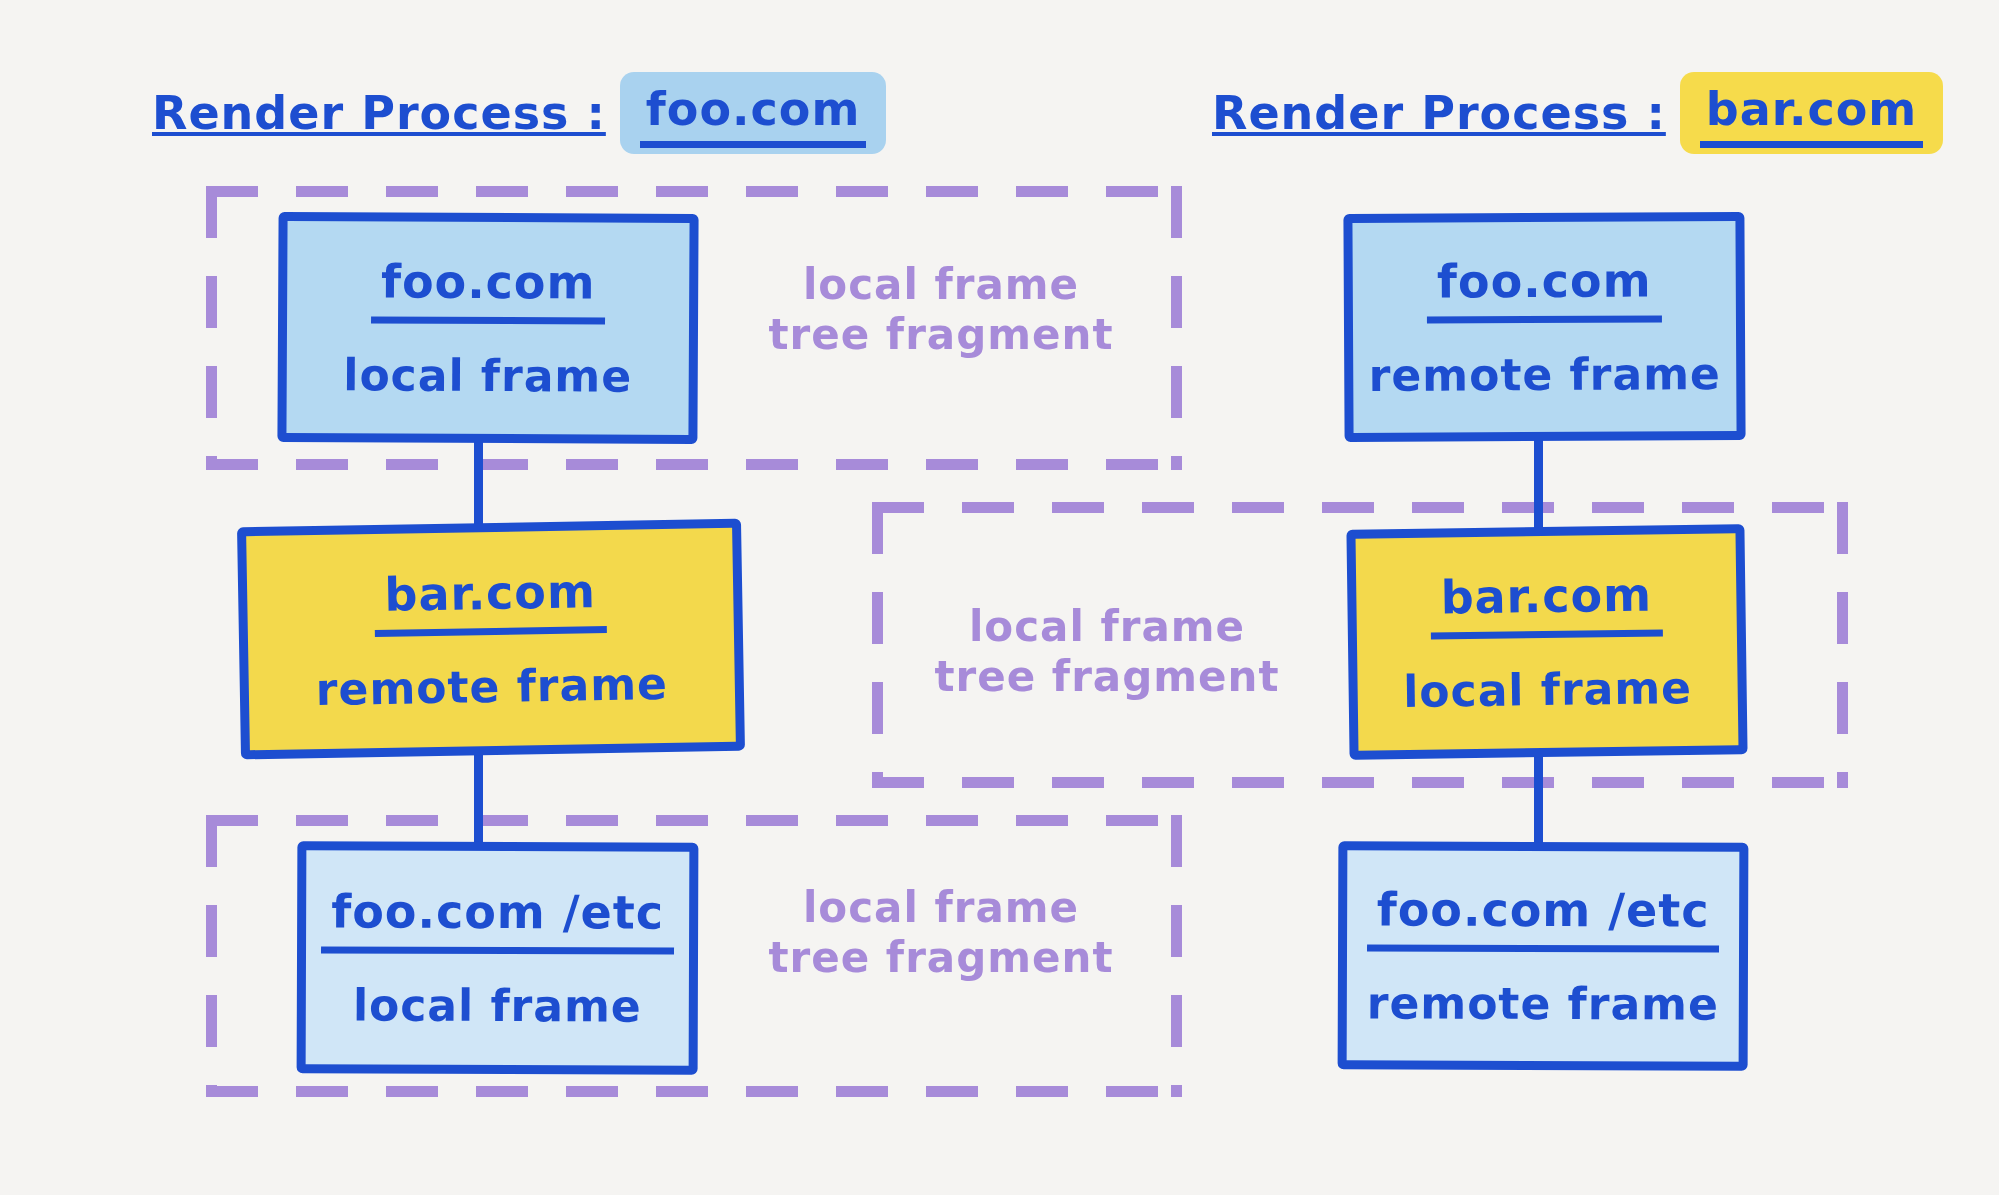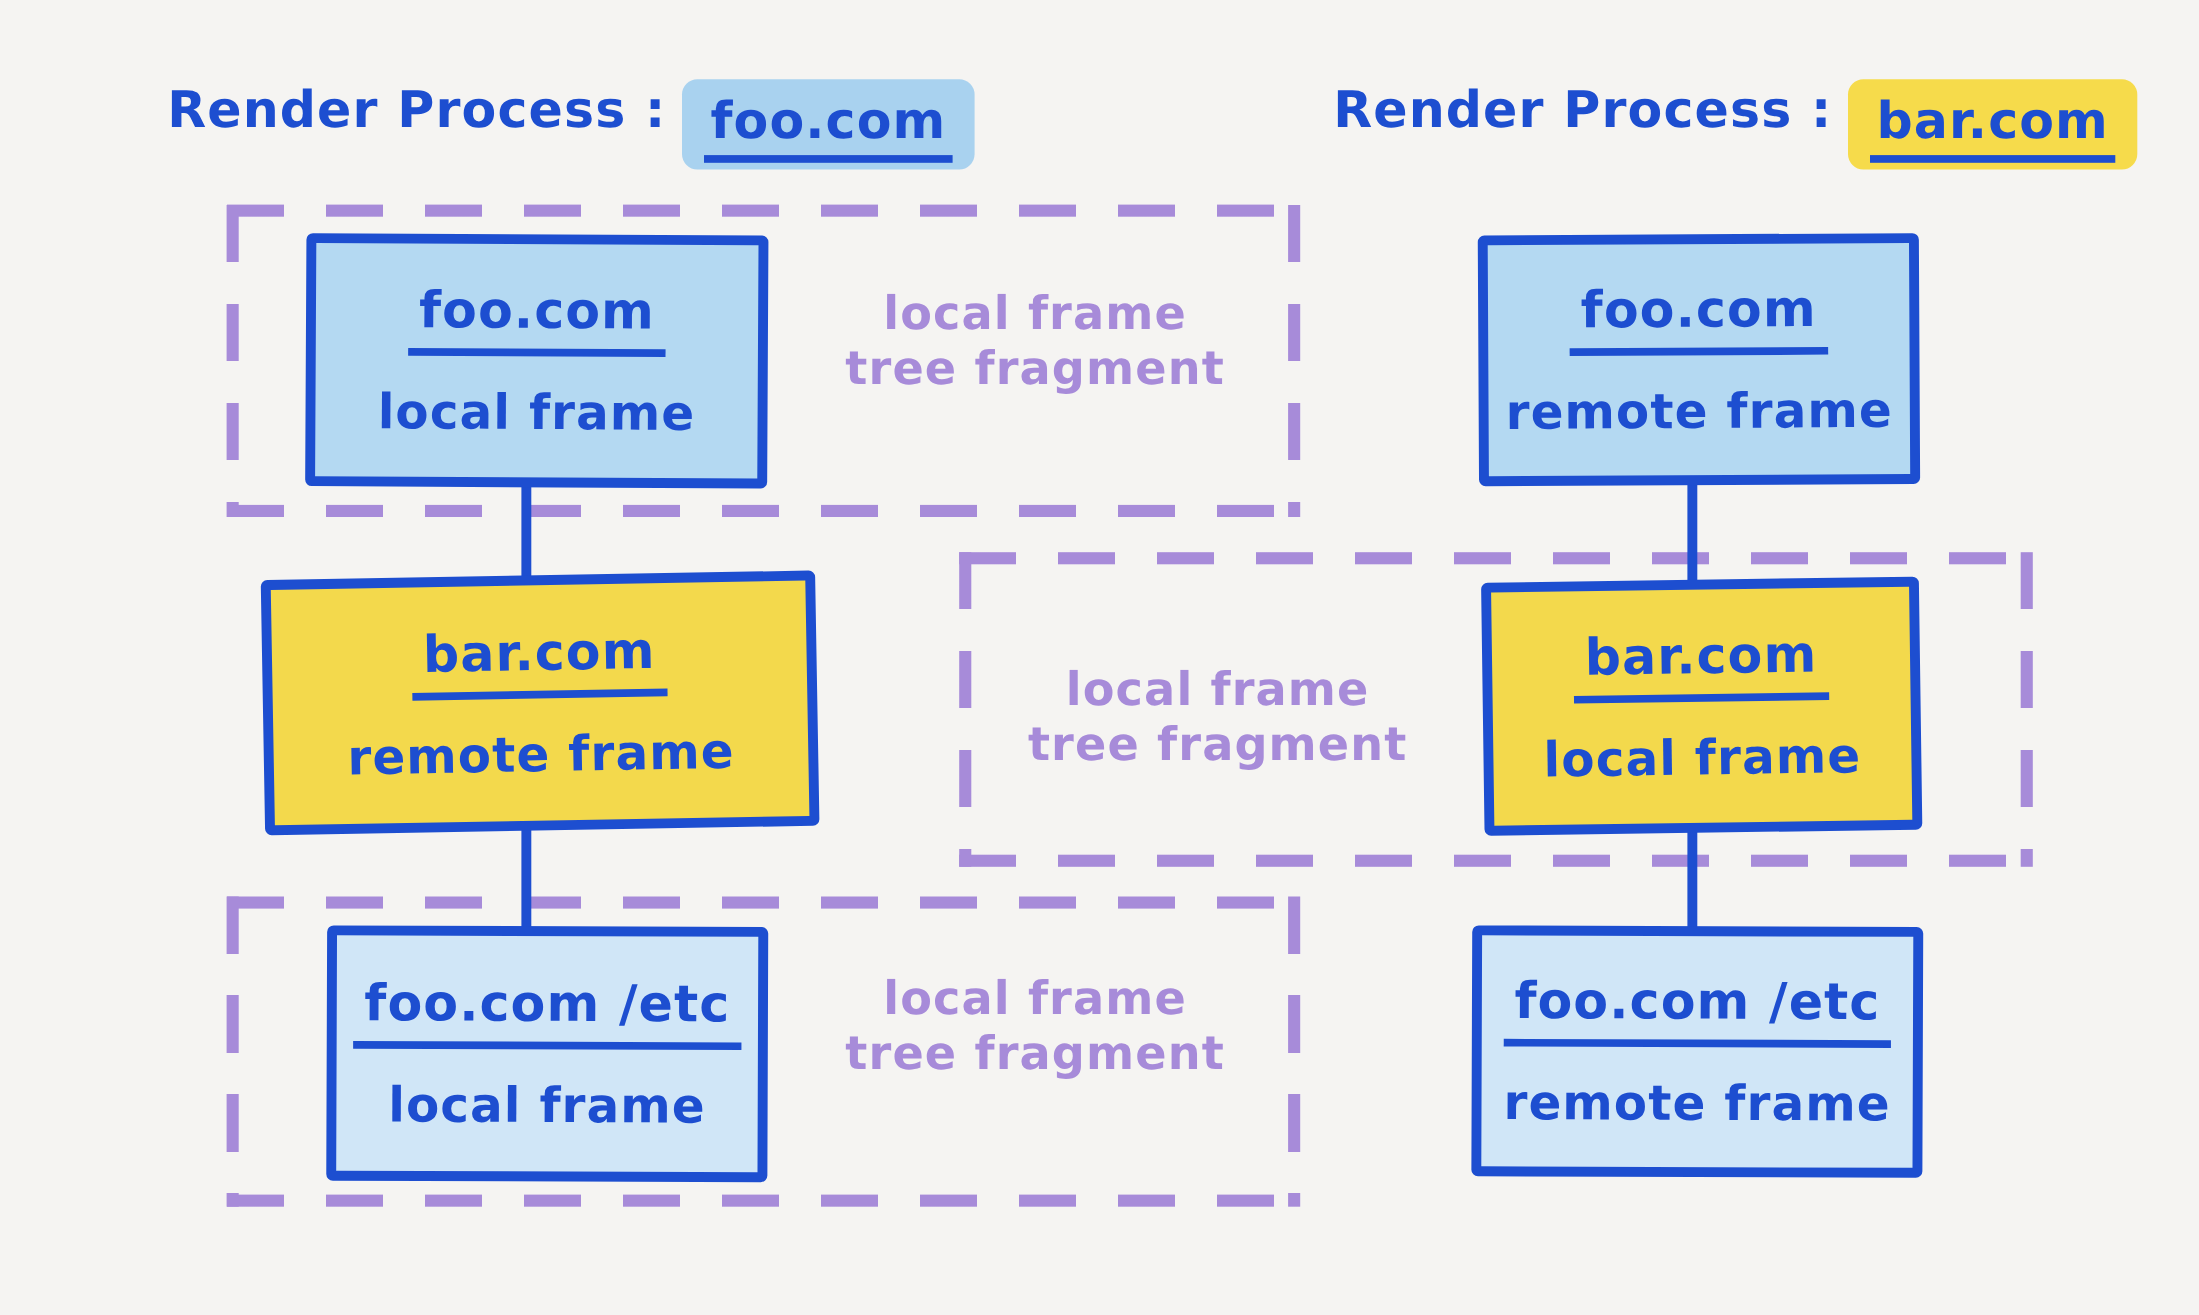--- a/index.html
+++ b/index.html
@@ -22,21 +22,23 @@
   }
   .canvas{position:relative;width:1999px;height:1195px;background:var(--bg);}
 
   
   .title{
     position:absolute;
     font-size:46px;
     letter-spacing:1px;
     white-space:nowrap;
     display:flex;
+    align-items:center;
     gap:14px;
+    text-decoration:underline;
   }
   .hl{
     display:inline-block;
     padding:10px 20px 6px;
     border-radius:14px;
   }
   .hl-blue{background:var(--blue-highlight);}
   .hl-yellow{background:var(--yellow-highlight);}
   .hl-text{
     display:inline-block;

